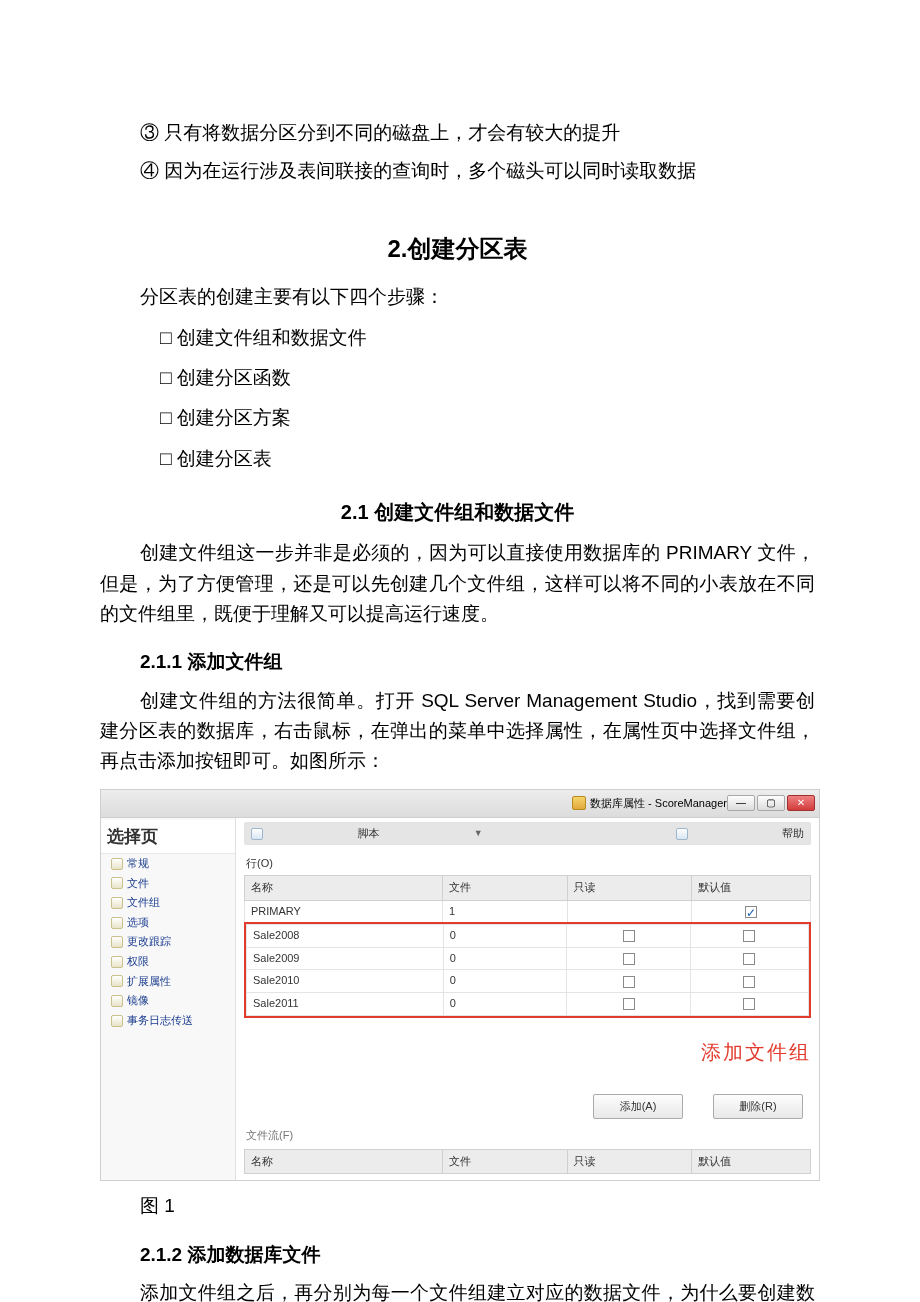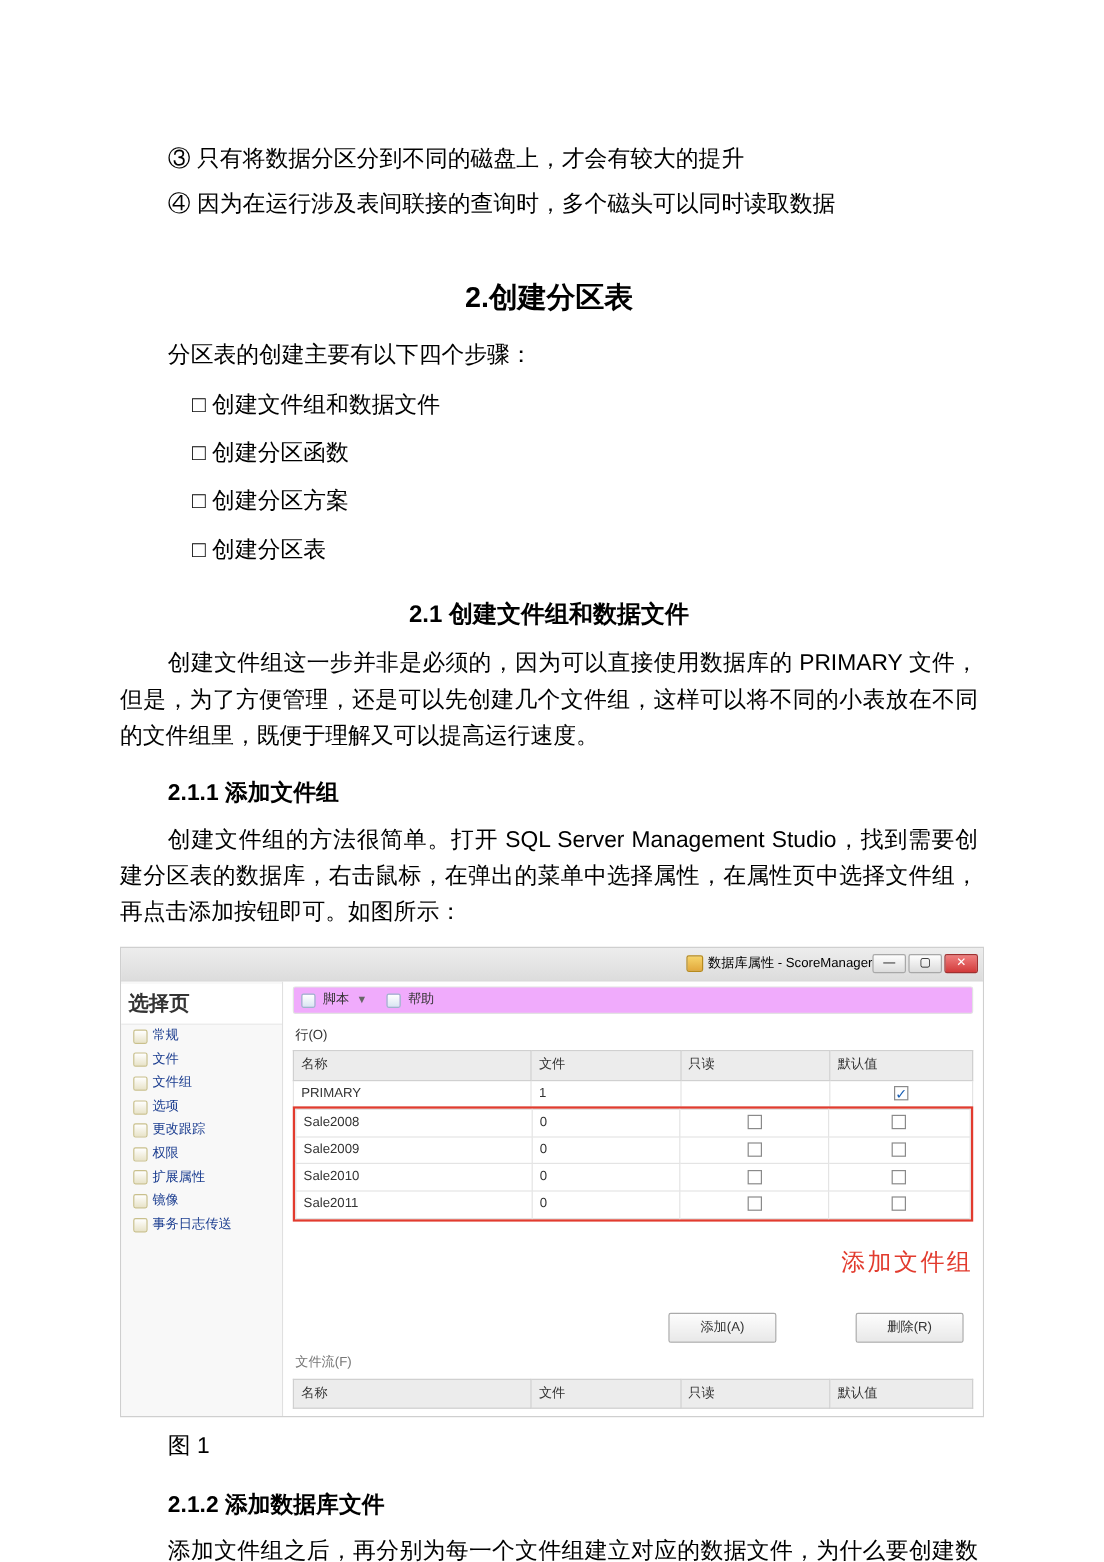--- a/index.html
+++ b/index.html
@@ -115,27 +115,28 @@
     border-radius: 2px;
     flex-shrink: 0;
   }
   .content {
     flex: 1;
     background: #fff;
     padding: 4px 8px 6px;
   }
   .toolbar {
     display: flex; align-items: center; gap: 6px;
-    background: #f0abfc;
+    background: #e5e5e5;
     border: 1px solid #e2e2e2;
     border-radius: 2px;
     padding: 2px 6px;
     margin-bottom: 6px;
     font-size: 11px;
     color: #333;
+    justify-content: space-between;
   }
   .tool-icon {
     width: 12px; height: 12px;
     display: inline-block;
     background: linear-gradient(#fff,#d9e6f2);
     border: 1px solid #9db6cc;
     border-radius: 2px;
   }
   .tool-arrow { font-size: 9px; color: #666; }
   .section-label {
@@ -198,21 +199,20 @@
   }
   .btn {
     min-width: 90px;
     padding: 3px 12px;
     font-size: 11px;
     text-align: center;
     background: linear-gradient(#fdfdfd,#e8e8e8);
     border: 1px solid #aaa;
     border-radius: 2px;
     color: #333;
-    margin-left: 36px;
   }
   .lower-label {
     color: #777;
     font-size: 11px;
     padding: 2px 2px 4px;
   }
   .grid2 {
     width: 100%;
     border: 1px solid #d0d0d0;
     border-collapse: collapse;

